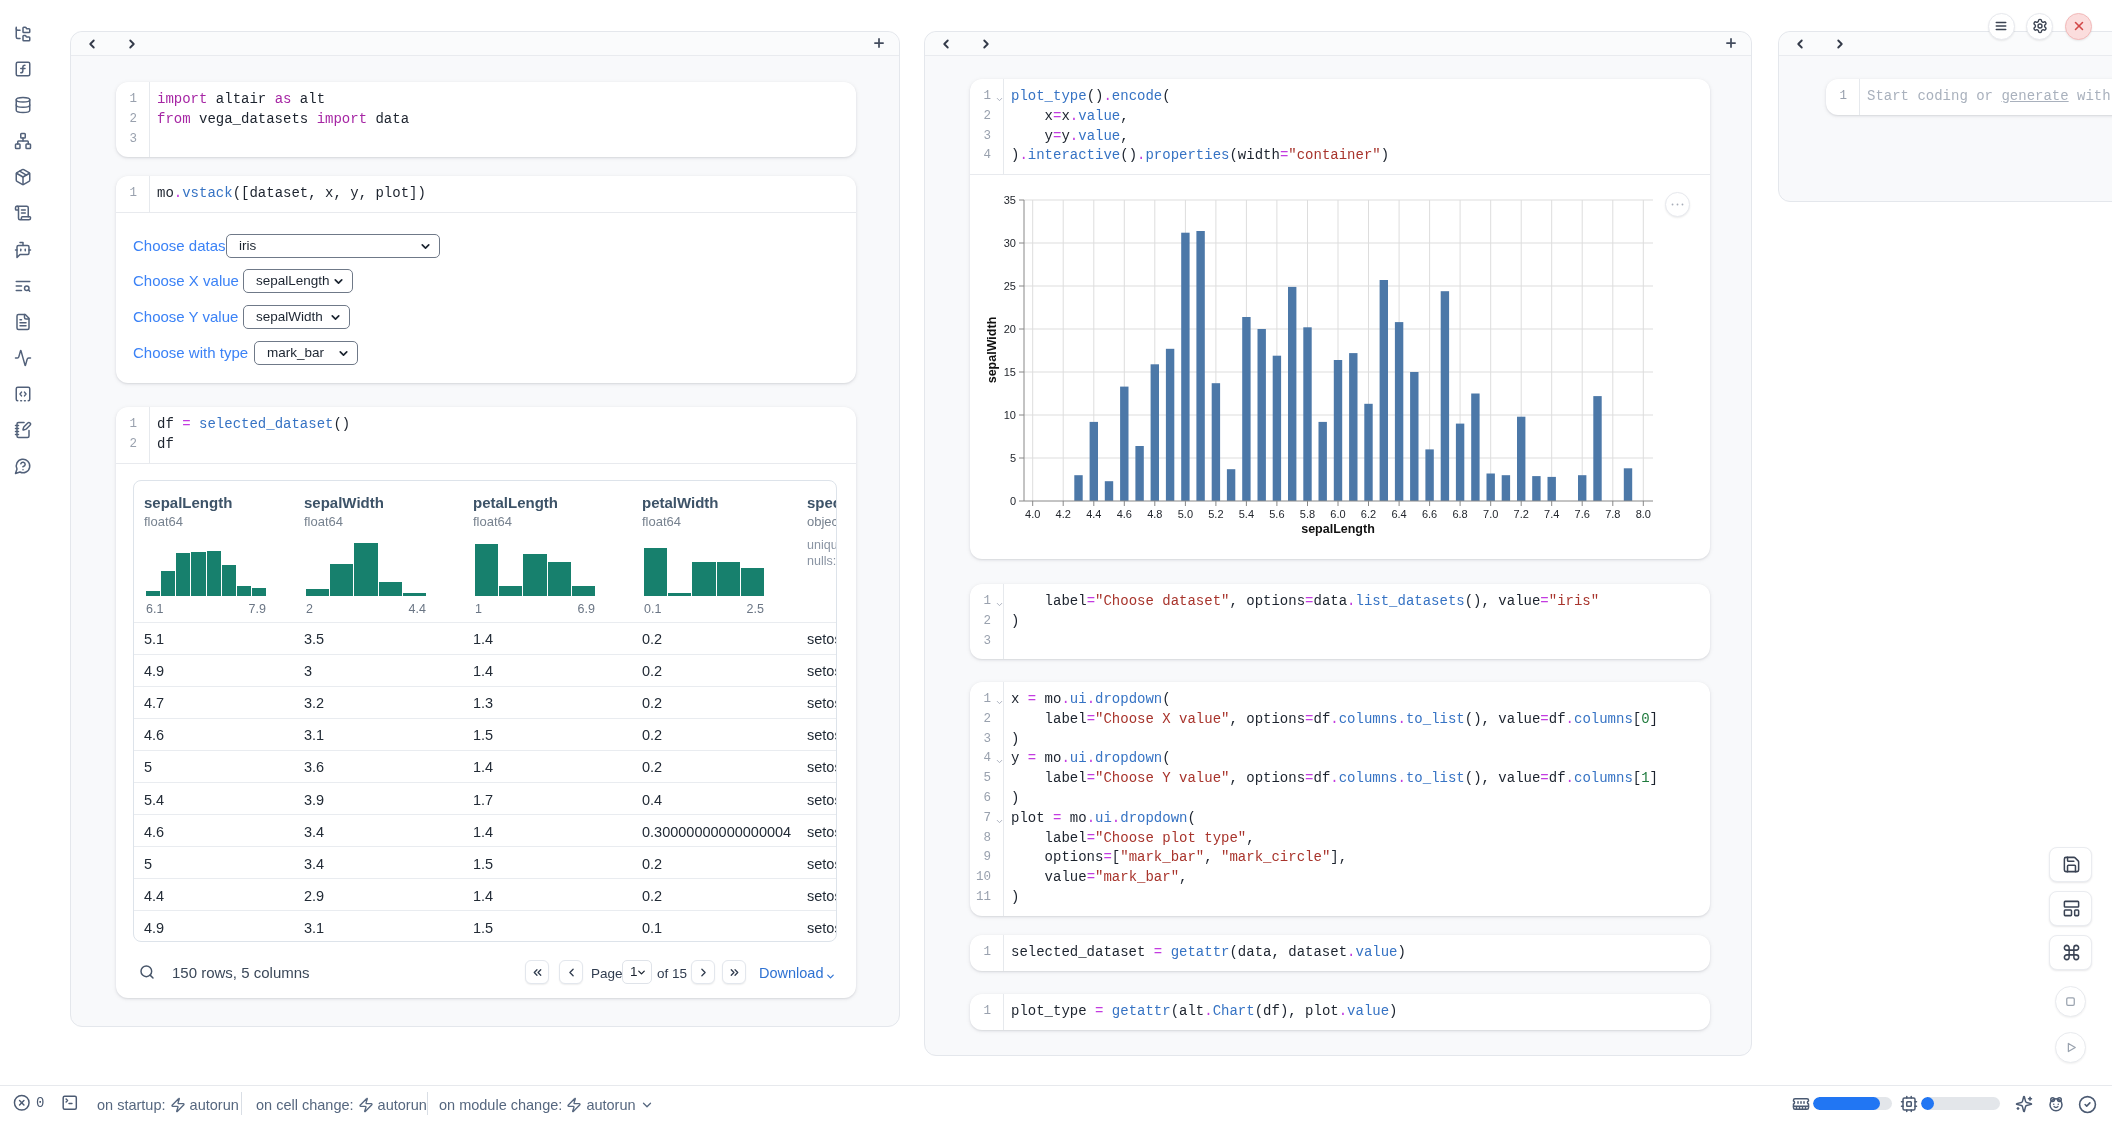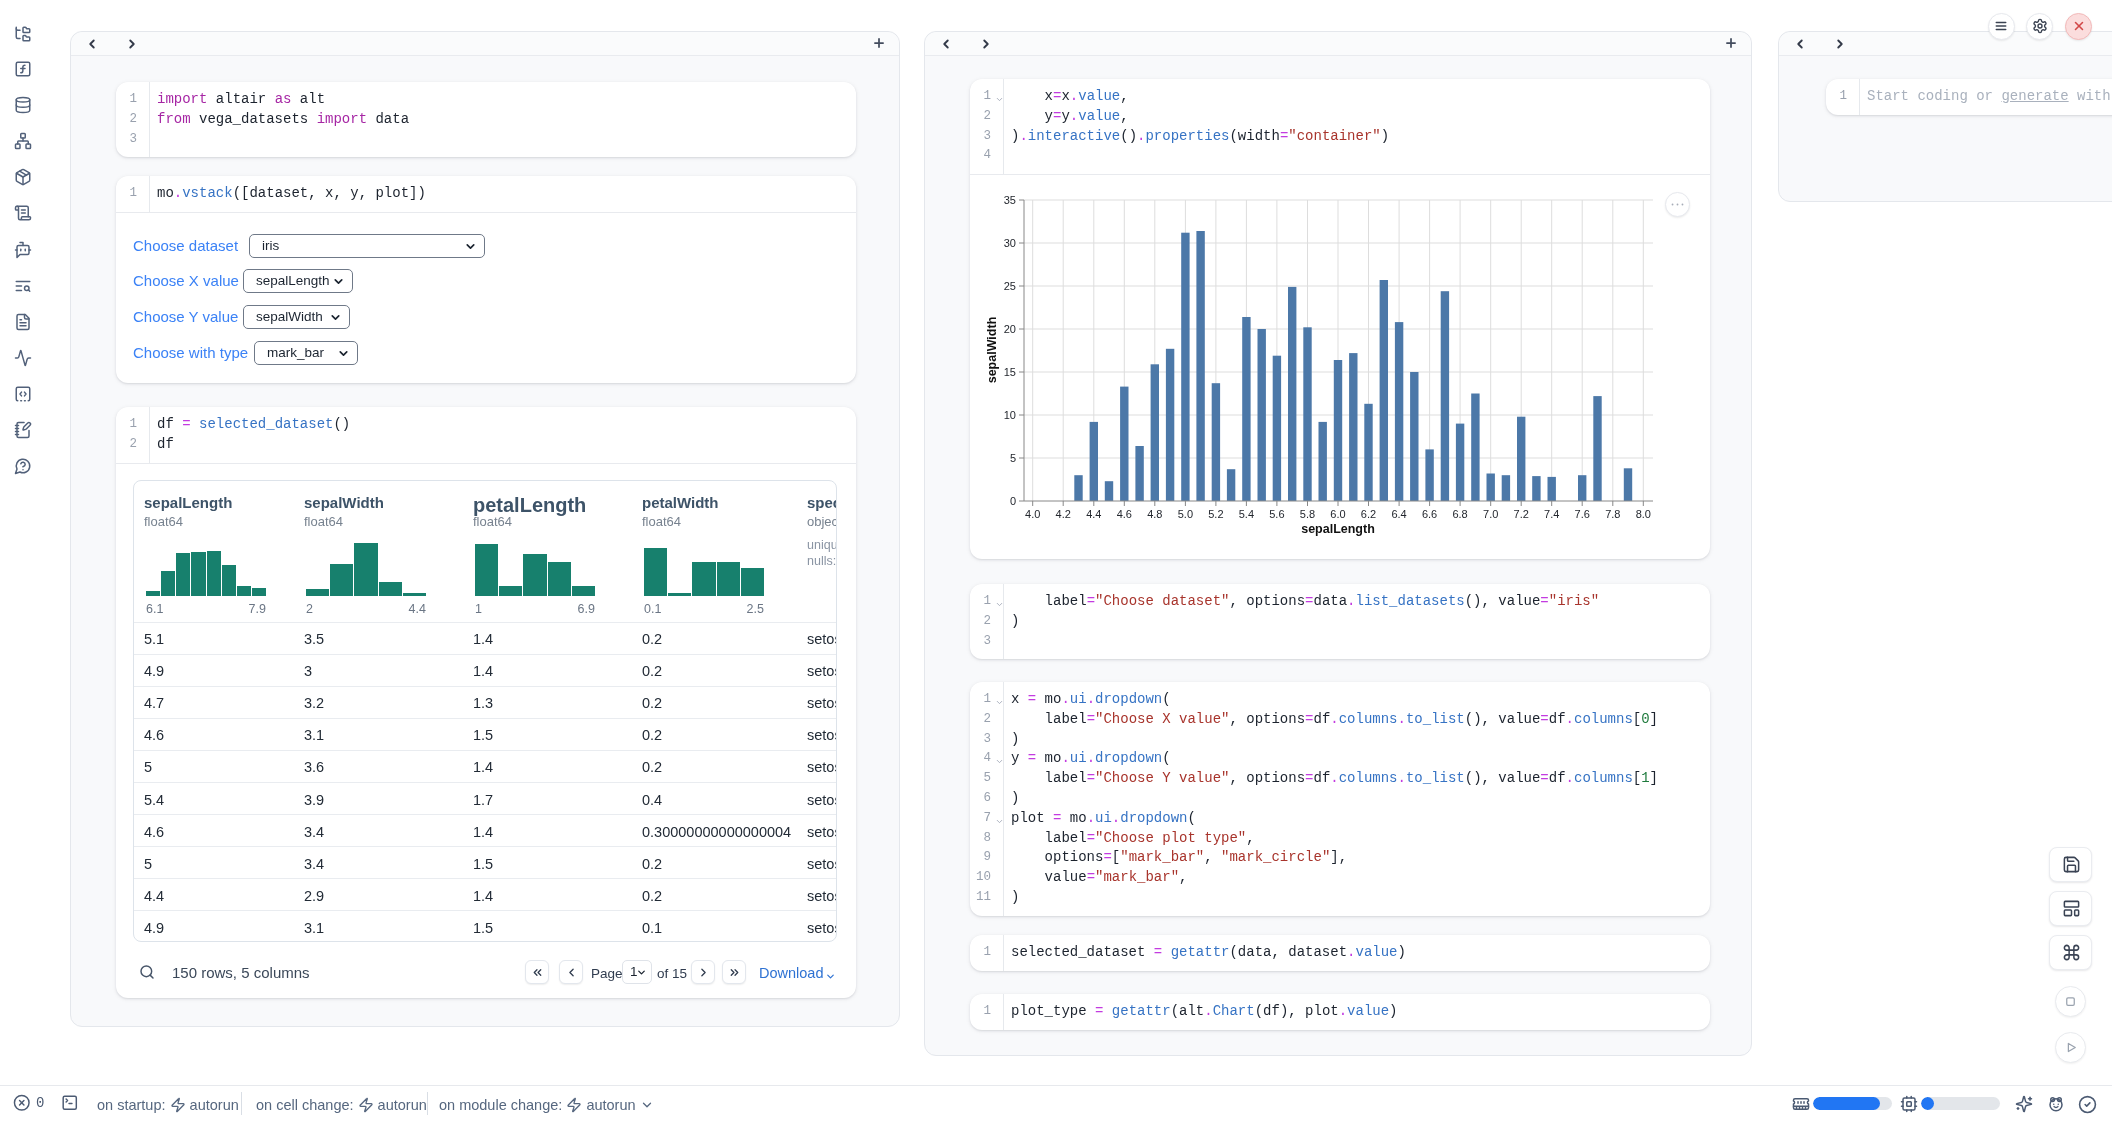--- a/index.html
+++ b/index.html
@@ -172,21 +172,21 @@
     <div class="code" style="position:relative">
       <div class="nums">
         <div>1</div>
       </div>
       <div class="lines">
         <div>mo<span class="o">.</span><span class="f">vstack</span>([dataset, x, y, plot])</div>
       </div>
     </div>
     <div class="divider" style="height:171px;position:relative">
       <div class="lbl" style="left:17px;top:21px">Choose dataset</div>
-      <div class="selbox" style="left:133px;top:21px;width:236px">iris<svg width="13" height="13" viewBox="0 0 24 24" fill="none" stroke="#1b2430" stroke-width="3.1" stroke-linecap="round" stroke-linejoin="round" style="">
+      <div class="selbox" style="left:110px;top:21px;width:214px">iris<svg width="13" height="13" viewBox="0 0 24 24" fill="none" stroke="#1b2430" stroke-width="3.1" stroke-linecap="round" stroke-linejoin="round" style="">
           <path d="m6 9 6 6 6-6"></path>
         </svg></div>
       <div class="lbl" style="left:17px;top:56px">Choose X value</div>
       <div class="selbox" style="left:127px;top:56px;width:110px">sepalLength<svg width="13" height="13" viewBox="0 0 24 24" fill="none" stroke="#1b2430" stroke-width="3.1" stroke-linecap="round" stroke-linejoin="round" style="">
           <path d="m6 9 6 6 6-6"></path>
         </svg></div>
       <div class="lbl" style="left:17px;top:92px">Choose Y value</div>
       <div class="selbox" style="left:127px;top:92px;width:107px">sepalWidth<svg width="13" height="13" viewBox="0 0 24 24" fill="none" stroke="#1b2430" stroke-width="3.1" stroke-linecap="round" stroke-linejoin="round" style="">
           <path d="m6 9 6 6 6-6"></path>
         </svg></div>
@@ -231,21 +231,21 @@
           <div style="width:23.2px;height:7px;background:#17806d"></div>
           <div style="width:23.2px;height:32px;background:#17806d"></div>
           <div style="width:23.2px;height:53px;background:#17806d"></div>
           <div style="width:23.2px;height:14px;background:#17806d"></div>
           <div style="width:23.2px;height:3px;background:#17806d"></div>
         </div>
         <div class="abs" style="left:172px;top:121px;width:120px;font-size:12.5px;color:#6b7685;display:flex;justify-content:space-between">
           <span>2</span>
           <span>4.4</span>
         </div>
-        <div class="abs" style="left:339px;top:13px;font-size:20px;font-weight:bold;color:#3d5368">petalLength</div>
+        <div class="abs" style="left:339px;top:13px;font-size:15px;font-weight:bold;color:#3d5368">petalLength</div>
         <div class="abs" style="left:339px;top:33px;font-size:13px;color:#77828f">float64</div>
         <div class="abs" style="left:341px;top:62px;width:120px;height:53px;display:flex;align-items:flex-end;gap:1px">
           <div style="width:23.2px;height:52px;background:#17806d"></div>
           <div style="width:23.2px;height:10px;background:#17806d"></div>
           <div style="width:23.2px;height:42px;background:#17806d"></div>
           <div style="width:23.2px;height:34px;background:#17806d"></div>
           <div style="width:23.2px;height:10px;background:#17806d"></div>
         </div>
         <div class="abs" style="left:341px;top:121px;width:120px;font-size:12.5px;color:#6b7685;display:flex;justify-content:space-between">
           <span>1</span>
@@ -371,20 +371,21 @@
   </div>
 <div class="cell" style="left:970px;top:79px;width:740px;height:480px">
     <div class="code" style="position:relative">
       <div class="nums">
         <div>1</div>
         <div>2</div>
         <div>3</div>
         <div>4</div>
       </div>
       <div class="lines">
+        <div><span class="f">plot_type</span>()<span class="o">.</span><span class="f">encode</span>(</div>
         <div>    x<span class="o">=</span>x<span class="o">.</span><span class="f">value</span>,</div>
         <div>    y<span class="o">=</span>y<span class="o">.</span><span class="f">value</span>,</div>
         <div>)<span class="o">.</span><span class="f">interactive</span>()<span class="o">.</span><span class="f">properties</span>(width<span class="o">=</span><span class="s">"container"</span>)</div>
       </div>
       <div class="abs" style="left:25px;top:12.0px"><svg width="9" height="9" viewBox="0 0 24 24" fill="none" stroke="#a7aebc" stroke-width="2.5" stroke-linecap="round" stroke-linejoin="round" style="">
           <path d="m6 9 6 6 6-6"></path>
         </svg></div>
     </div>
     <div class="divider" style="height:385px;position:relative">
       <svg width="740" height="385" viewBox="0 0 740 385" style="position:absolute;left:0;top:0">

